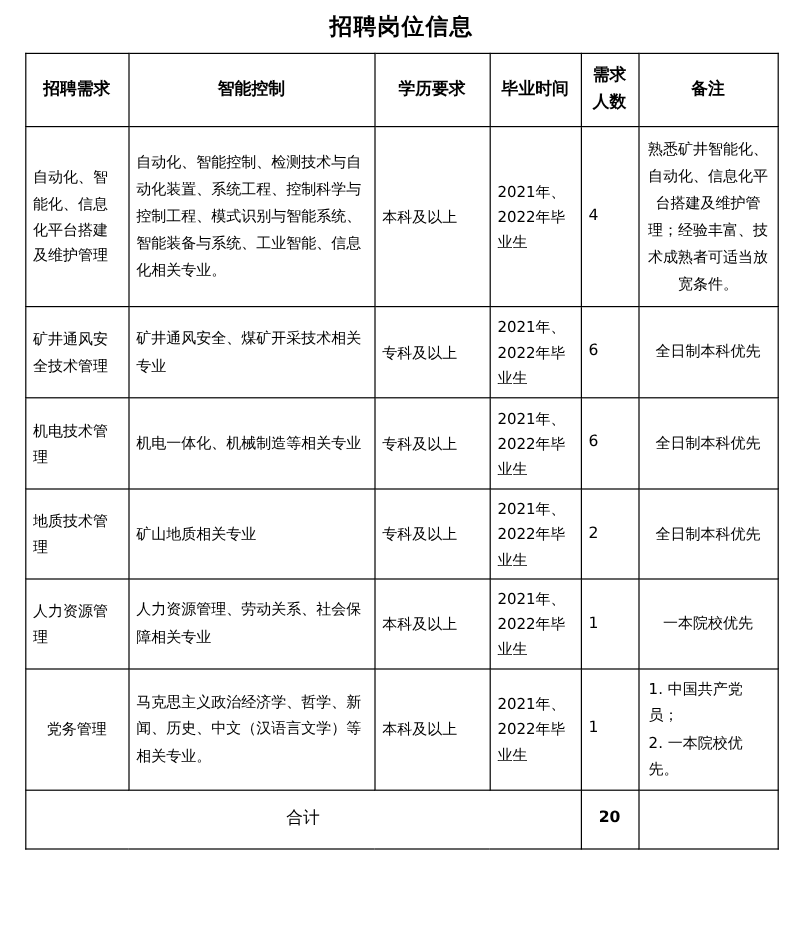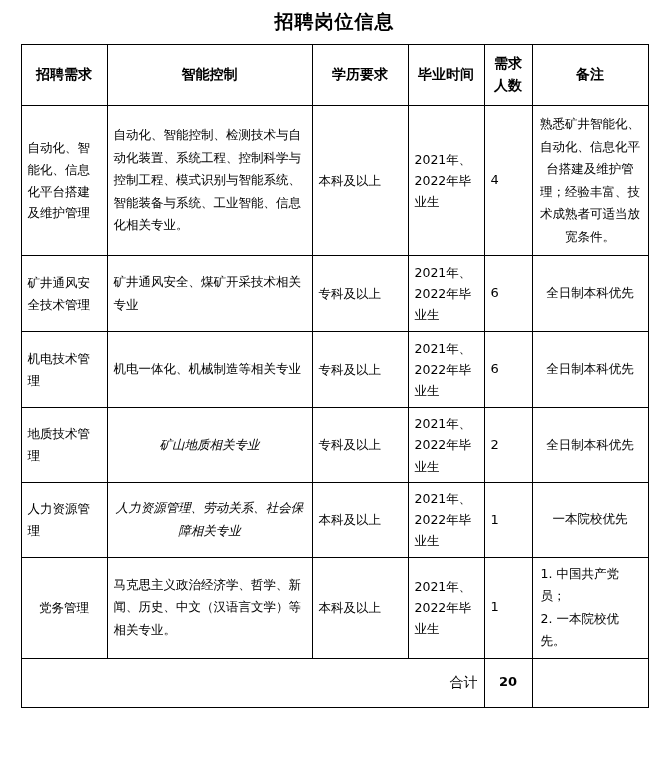--- a/index.html
+++ b/index.html
@@ -62,22 +62,21 @@
     margin-left: 28px;
   }
   td.need.center {
     text-align: center;
   }
   td.major {
     text-align: left;
     line-height: 1.8;
   }
   td.major.center {
-    text-align: center;
-    font-style: italic;
+    text-align: left;
   }
   td.edu, td.grad, td.count {
     text-align: left;
   }
   td.grad {
     line-height: 1.7;
   }
   td.count {
     font-size: 13px;
   }
@@ -88,21 +87,21 @@
   td.remark.just {
     text-align: center;
   }
   td.remark.left {
     text-align: left;
     padding-left: 8px;
     margin-left: 16px;
   }
   .remark-line { display: block; }
   td.total-label {
-    text-align: right;
+    text-align: center;
     font-size: 14px;
     height: 38px;
   }
   td.total-value {
     text-align: center;
     font-size: 13px;
     font-weight: bold;
   }
   .r1 { height: 150px; }
   .r2 { height: 76px; padding-left: 11px; }

